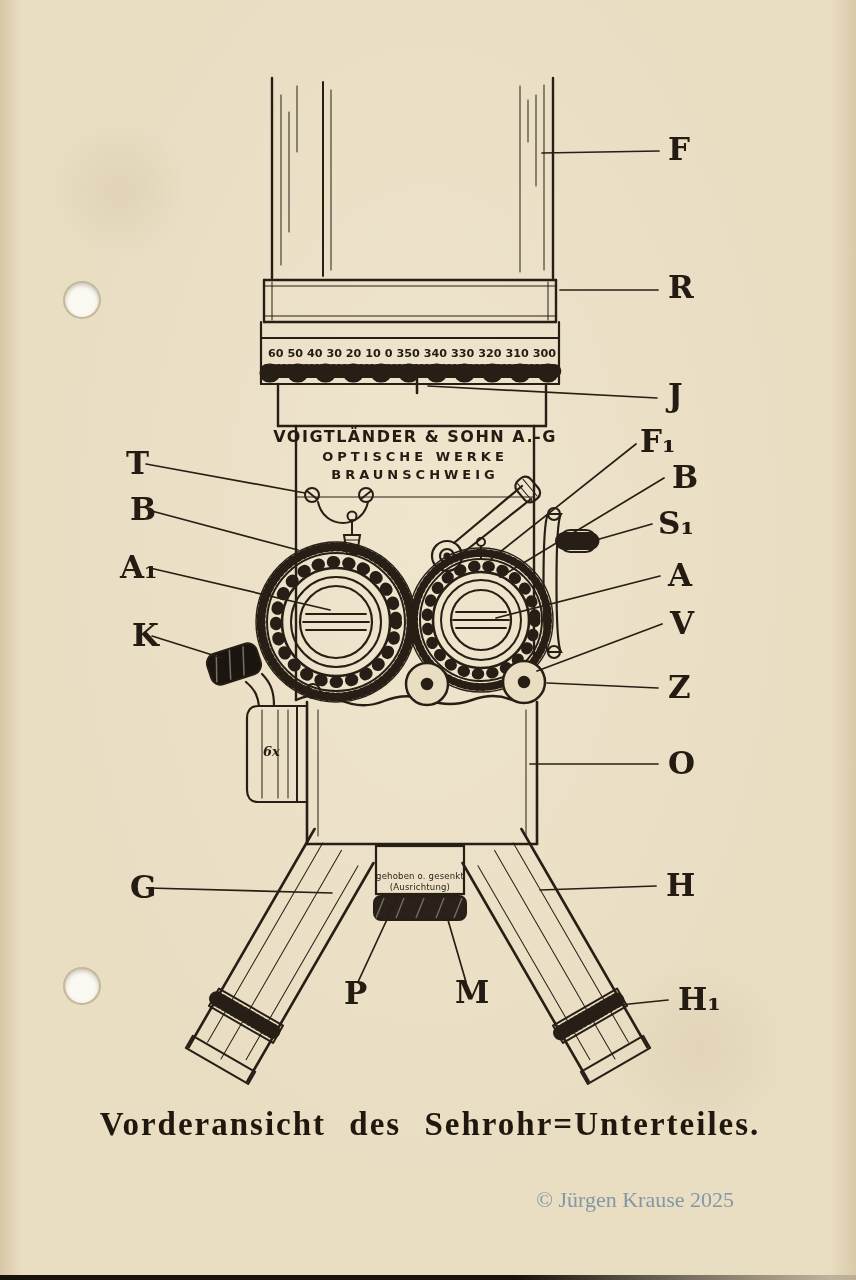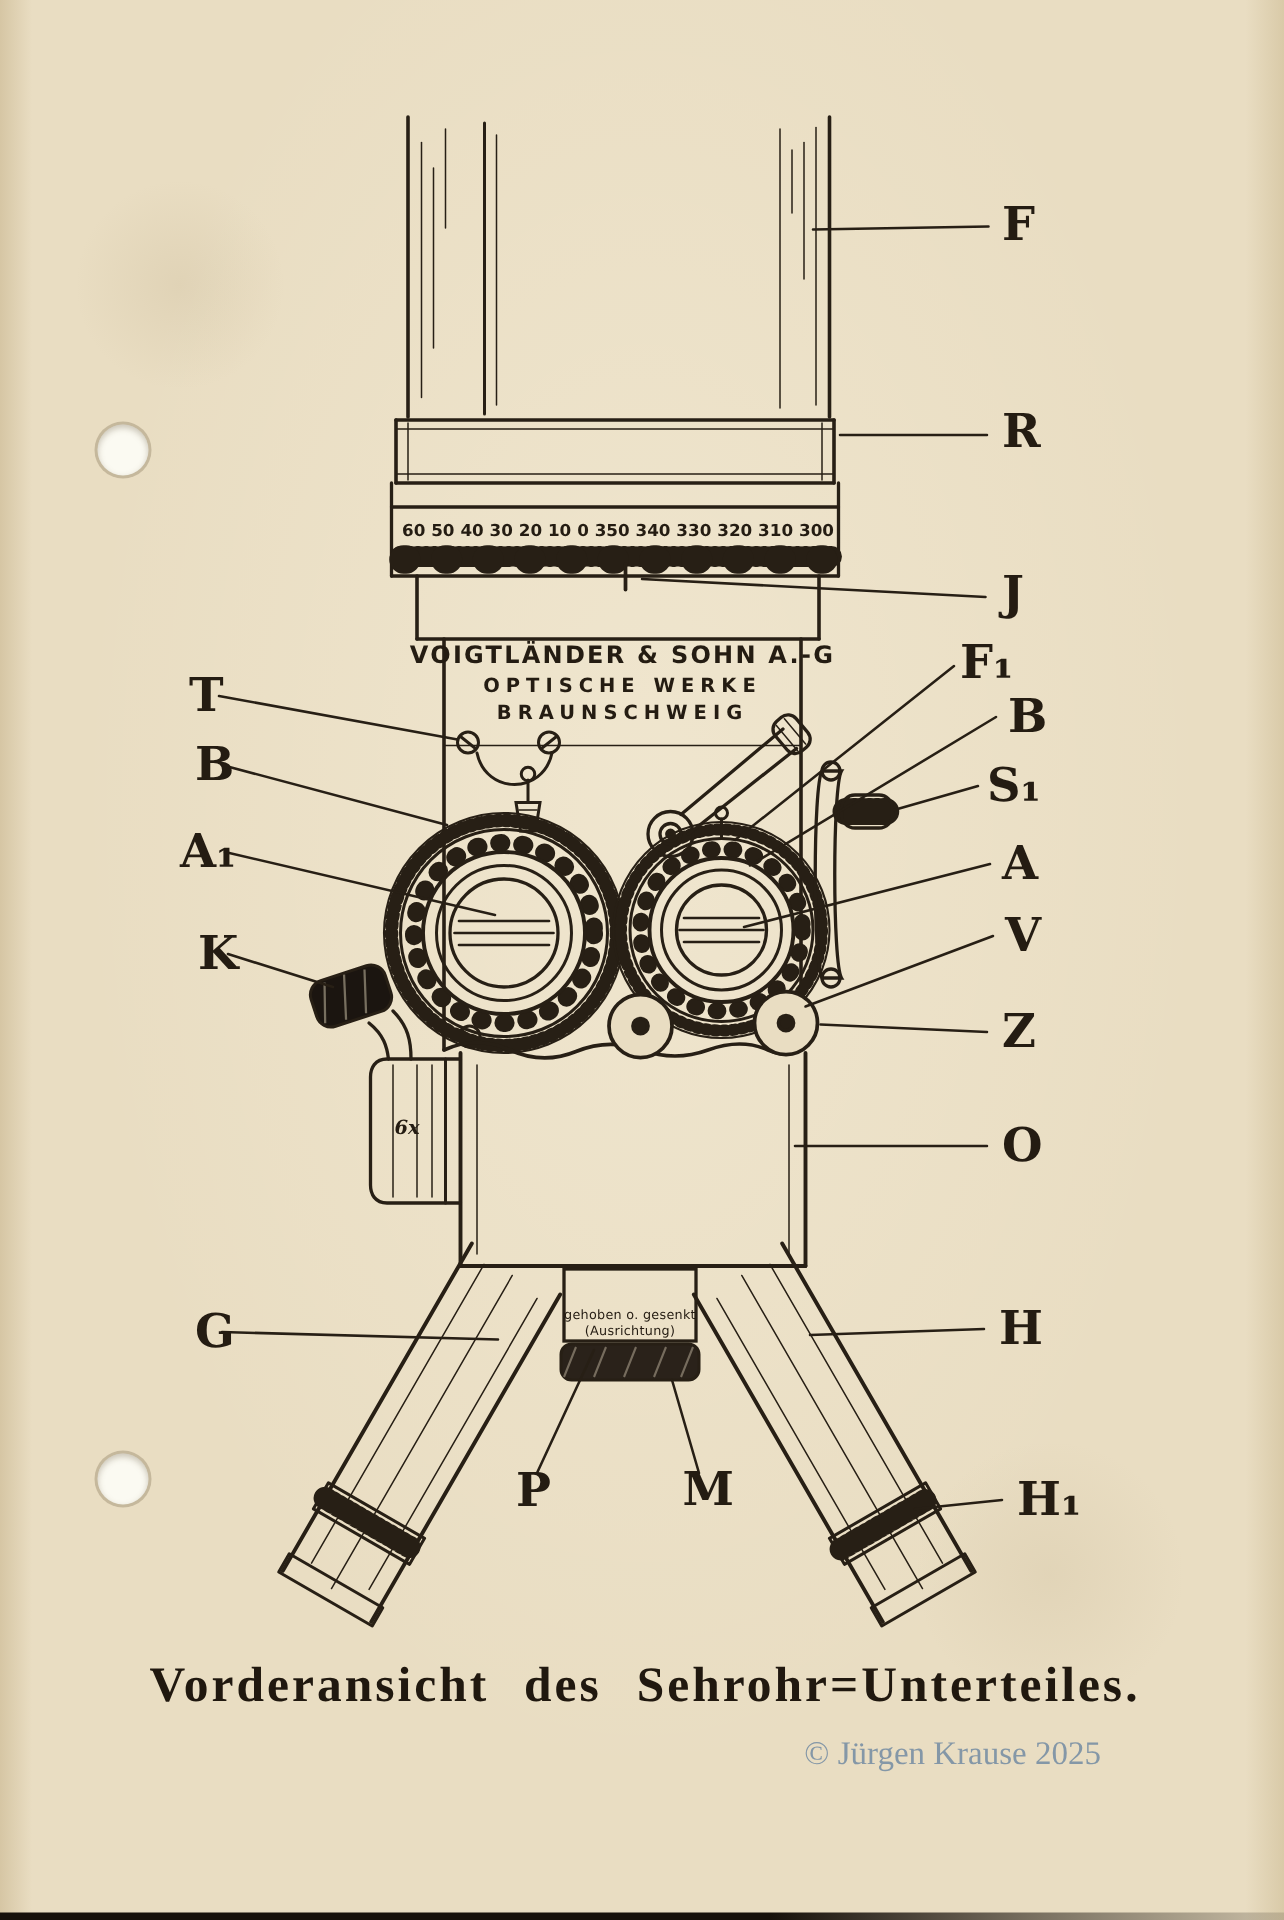--- a/index.html
+++ b/index.html
@@ -34,21 +34,21 @@
   .maker-l2{font:700 13px "DejaVu Sans",sans-serif;letter-spacing:4px;}
   .scale-nums{font:700 11px "DejaVu Sans","DejaVu Sans Mono",sans-serif;}
   .micro{font:400 8.5px "DejaVu Sans",sans-serif;letter-spacing:.2px;}
   .tiny6x{font:italic 700 13px "DejaVu Serif",serif;}
   .caption{
     position:absolute;left:4px;right:0;top:1106px;text-align:center;
     font:700 33px "Liberation Serif",serif;color:#20180f;
     letter-spacing:2px;word-spacing:13px;
   }
   .copyright{
-    position:absolute;top:1156px;right:122px;
+    position:absolute;top:1187px;right:122px;
     font:400 22px "Liberation Serif",serif;color:#8497a7;margin-left:35px;
   }
 </style>
 </head>
 <body>
 
 <div class="page">
 
   <div class="hole h1"></div>
   <div class="hole h2"></div>

